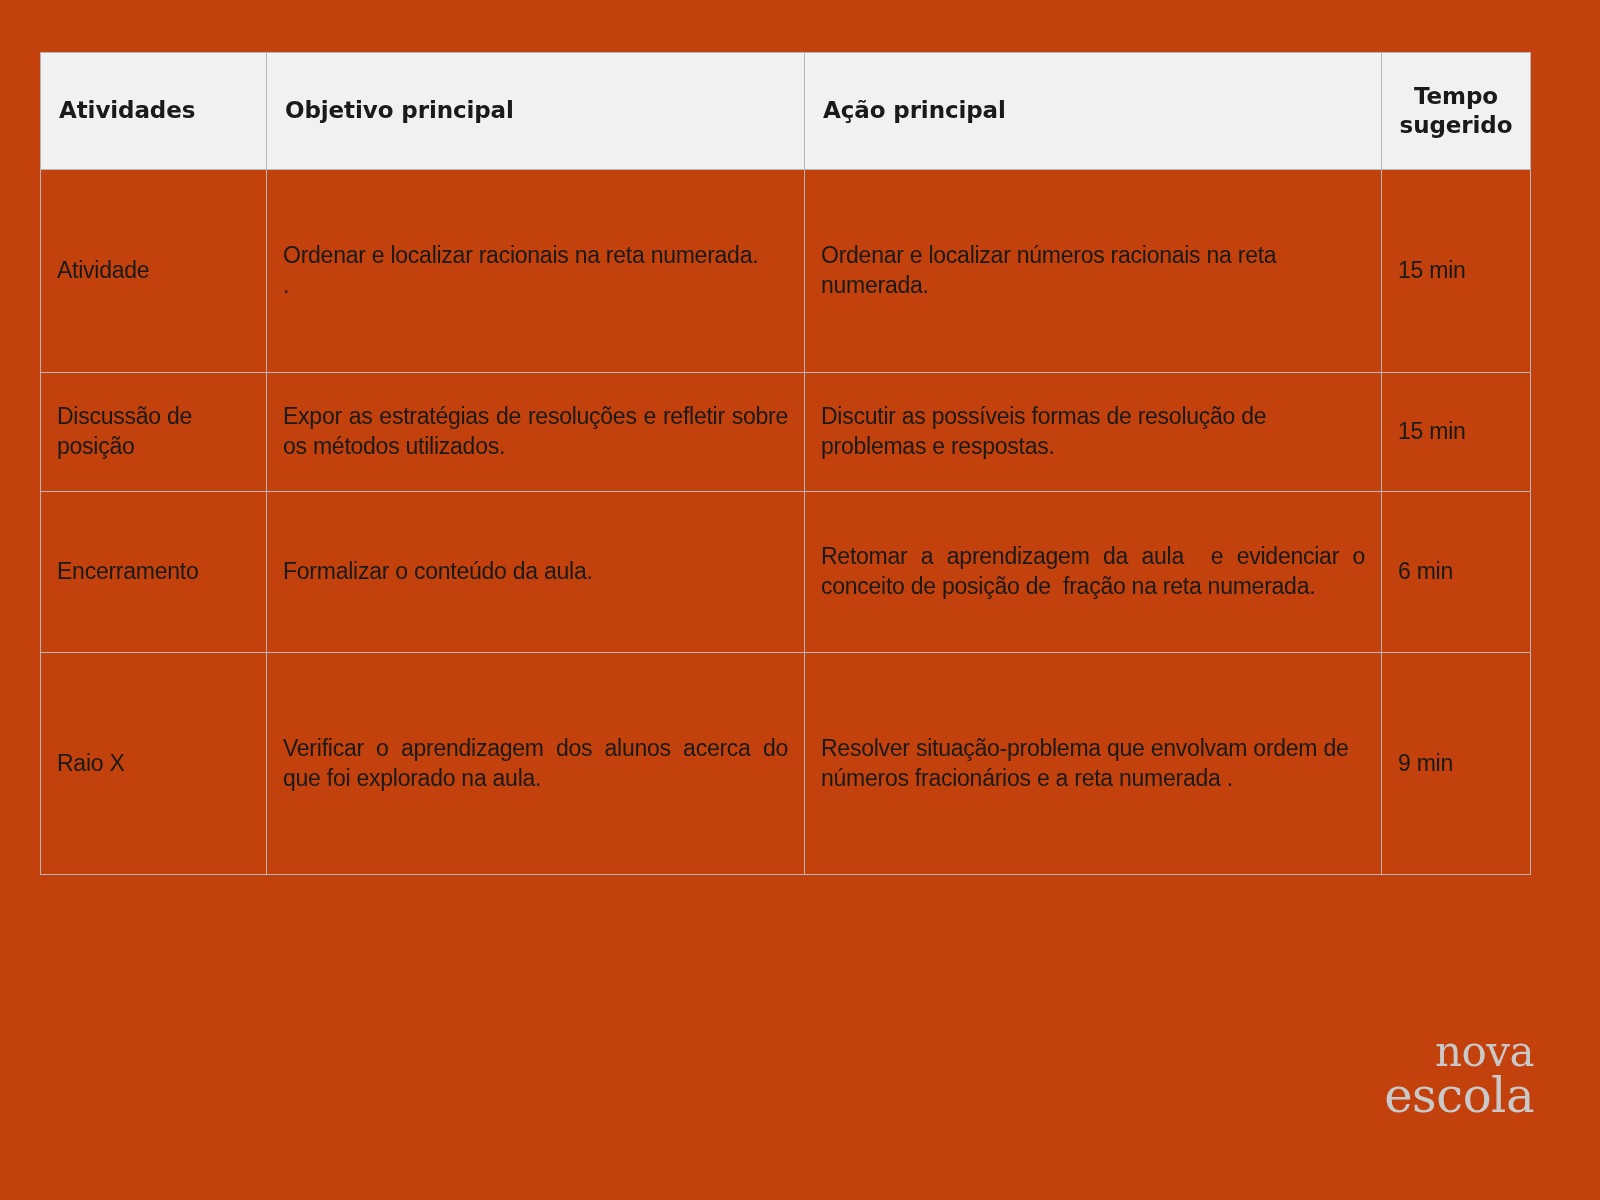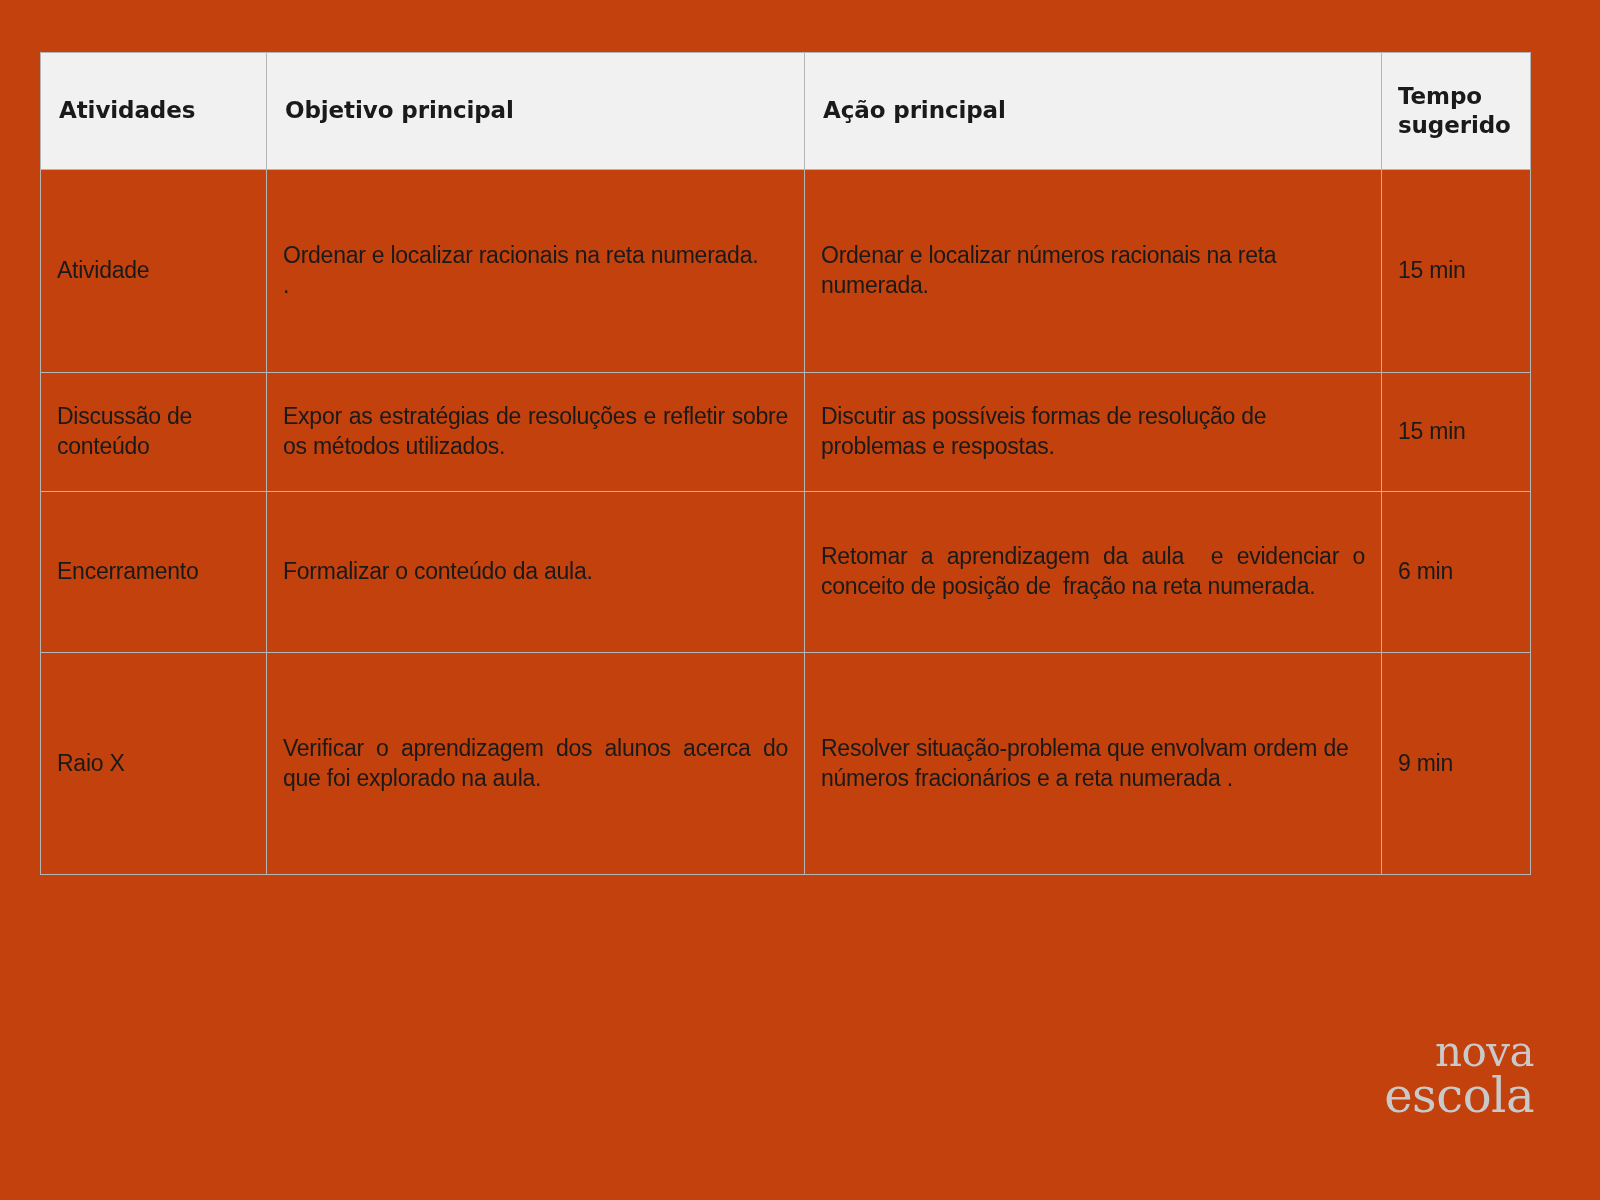--- a/index.html
+++ b/index.html
@@ -49,21 +49,21 @@
     height: 117px;
     padding: 0 18px;
     text-align: left;
     vertical-align: middle;
     font-family: "DejaVu Sans", sans-serif;
     font-weight: bold;
     font-size: 23px;
     line-height: 1.28;
     letter-spacing: -0.1px;
   }
-  #lesson-table thead th.th-tempo { padding: 0 16px; }
+  #lesson-table thead th.th-tempo { padding: 0 16px; text-align: center; }
 
   
   #lesson-table tbody td {
     padding: 10px 16px;
     font-family: "Liberation Sans", sans-serif;
     font-size: 23px;
     line-height: 1.30;
     letter-spacing: -0.25px;
   }
 
@@ -128,21 +128,21 @@
 
       <tr class="row-1">
         <td class="cell-atividade leftal">Atividade</td>
         <td class="cell-objetivo leftal nowrap-pre">Ordenar e localizar racionais na reta numerada.
 .</td>
         <td class="cell-acao leftal">Ordenar e localizar números racionais  na reta numerada.</td>
         <td class="cell-tempo leftal">15 min</td>
       </tr>
 
       <tr class="row-2">
-        <td class="cell-atividade leftal">Discussão de conteúdo</td>
+        <td class="cell-atividade leftal">Discussão de posição</td>
         <td class="cell-objetivo justify">Expor as estratégias de resoluções e refletir sobre os métodos utilizados.</td>
         <td class="cell-acao leftal">Discutir as possíveis formas de resolução de problemas e respostas.</td>
         <td class="cell-tempo leftal">15 min</td>
       </tr>
 
       <tr class="row-3">
         <td class="cell-atividade leftal">Encerramento</td>
         <td class="cell-objetivo leftal">Formalizar o conteúdo da aula.</td>
         <td class="cell-acao justify nowrap-pre">Retomar a aprendizagem da aula  e evidenciar o conceito de posição de  fração na reta numerada.</td>
         <td class="cell-tempo leftal">6 min</td>

